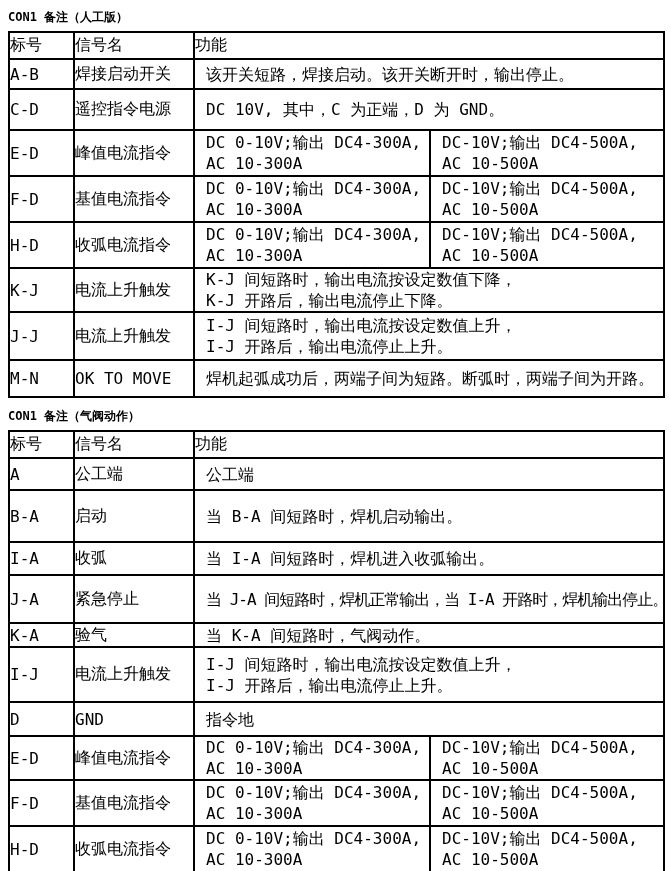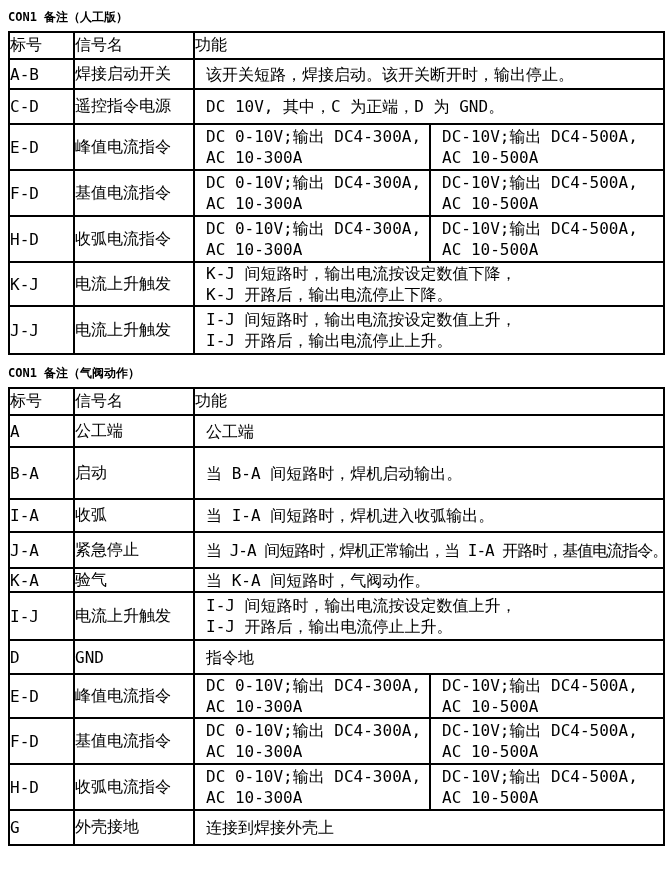--- a/index.html
+++ b/index.html
@@ -70,21 +70,21 @@
         <td class="c">信号名</td>
         <td class="c" colspan="2">功能</td>
       </tr>
       <tr style="height:30px">
         <td class="c">A-B</td>
         <td class="c">焊接启动开关</td>
         <td class="f" colspan="2">
             <div class="line">该开关短路，焊接启动。该开关断开时，输出停止。</div>
           </td>
       </tr>
-      <tr style="height:35px">
+      <tr style="height:41px">
         <td class="c">C-D</td>
         <td class="c">遥控指令电源</td>
         <td class="f" colspan="2">
             <div class="line">DC 10V, 其中，C 为正端，D 为 GND。</div>
           </td>
       </tr>
       <tr style="height:46px">
         <td class="c">E-D</td>
         <td class="c">峰值电流指令</td>
         <td class="f">
@@ -128,20 +128,27 @@
           <div class="line">K-J 开路后，输出电流停止下降。</div>
         </td>
       </tr>
       <tr style="height:48px">
         <td class="c">J-J</td>
         <td class="c">电流上升触发</td>
         <td class="f" colspan="2">
           <div class="line">I-J 间短路时，输出电流按设定数值上升，</div>
           <div class="line">I-J 开路后，输出电流停止上升。</div>
         </td>
+      </tr>
+      <tr style="height:37px">
+        <td class="c">M-N</td>
+        <td class="c">OK TO MOVE</td>
+        <td class="f" colspan="2">
+            <div class="line">焊机起弧成功后，两端子间为短路。断弧时，两端子间为开路。</div>
+          </td>
       </tr>
     </tbody>
   </table>
 
   <div class="tbl-title t2">CON1 备注（气阀动作）</div>
 
   <table>
     <colgroup>
         <col class="c1">
         <col class="c2">
@@ -168,35 +175,35 @@
             <div class="line">当 B-A 间短路时，焊机启动输出。</div>
           </td>
       </tr>
       <tr style="height:33px">
         <td class="c">I-A</td>
         <td class="c">收弧</td>
         <td class="f" colspan="2">
             <div class="line">当 I-A 间短路时，焊机进入收弧输出。</div>
           </td>
       </tr>
-      <tr style="height:36px">
+      <tr style="height:48px">
         <td class="c">J-A</td>
         <td class="c">紧急停止</td>
         <td class="f" colspan="2">
-            <div class="line sq">当 J-A 间短路时，焊机正常输出，当 I-A 开路时，基值电流指令。</div>
+            <div class="line sq">当 J-A 间短路时，焊机正常输出，当 I-A 开路时，焊机输出停止。</div>
           </td>
       </tr>
       <tr style="height:24px">
         <td class="c">K-A</td>
         <td class="c">验气</td>
         <td class="f" colspan="2">
             <div class="line">当 K-A 间短路时，气阀动作。</div>
           </td>
       </tr>
-      <tr style="height:48px">
+      <tr style="height:55px">
         <td class="c">I-J</td>
         <td class="c">电流上升触发</td>
         <td class="f" colspan="2">
           <div class="line">I-J 间短路时，输出电流按设定数值上升，</div>
           <div class="line">I-J 开路后，输出电流停止上升。</div>
         </td>
       </tr>
       <tr style="height:34px">
         <td class="c">D</td>
         <td class="c">GND</td>

